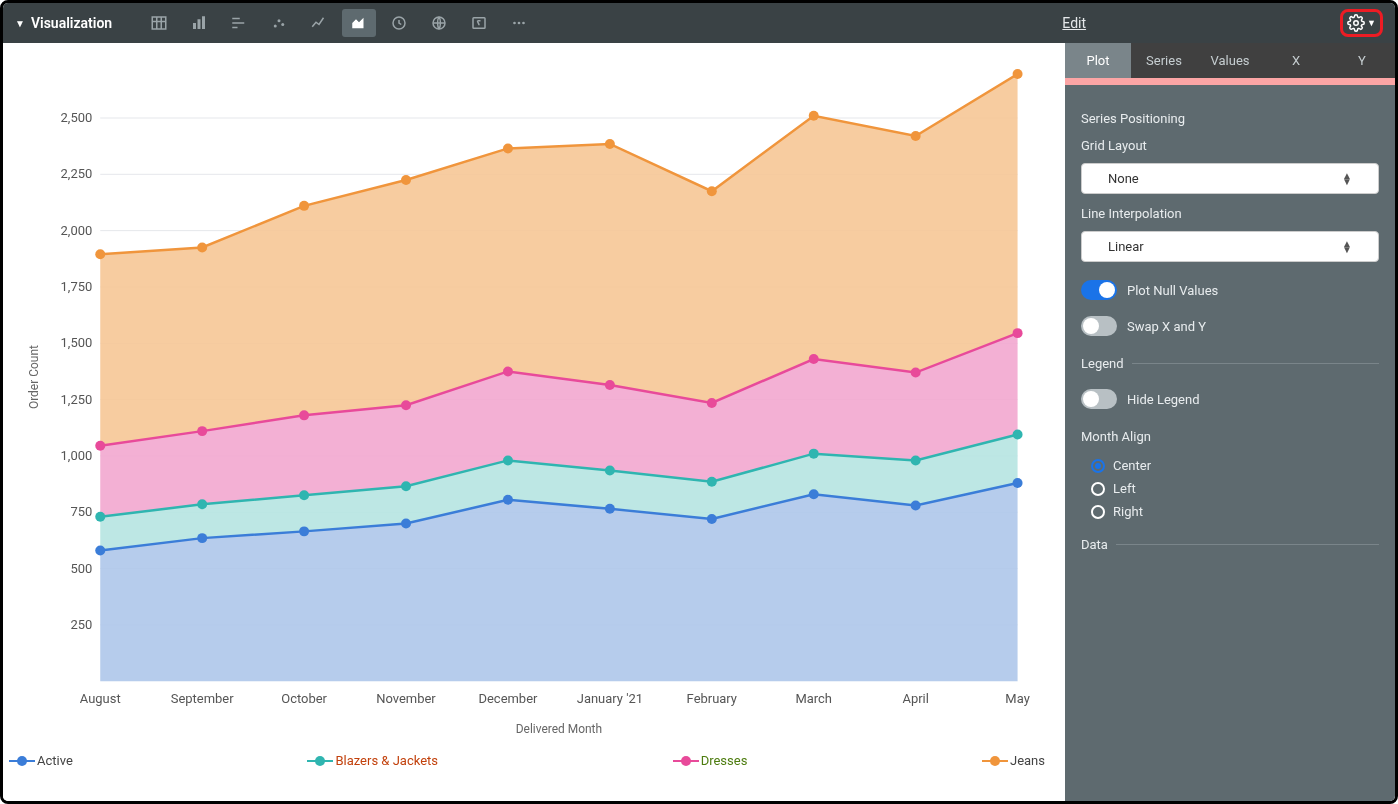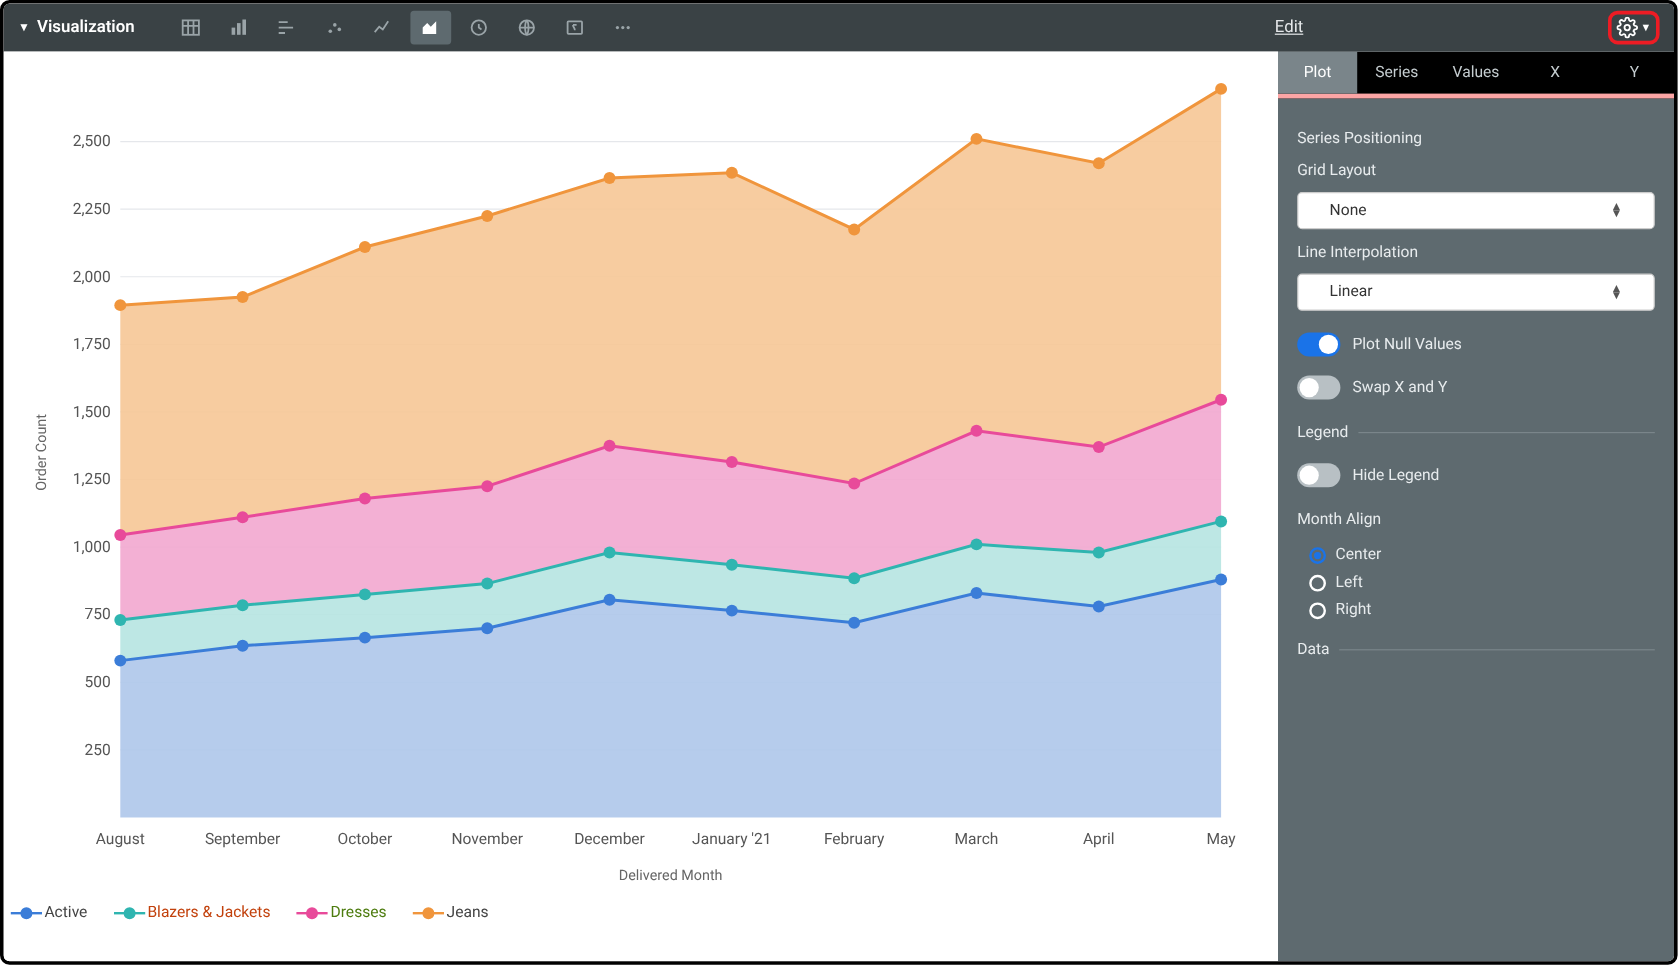--- a/index.html
+++ b/index.html
@@ -90,22 +90,22 @@
 .side-panel {
   width: 330px;
   background: #5e6a6f;
   color: #fff;
   display: flex;
   flex-direction: column;
   overflow-y: auto;
 }
 .tabs {
   display: flex;
-  background: #000000;
-  border-bottom: 4px solid #fca5a5;
+  background: #404040;
+  border-bottom: 7px solid #fca5a5;
 }
 .tab {
   flex: 1;
   text-align: center;
   padding: 10px 4px;
   font-size: 13px;
   color: #c5cdd0;
   cursor: pointer;
 }
 .tab.active {
@@ -198,22 +198,22 @@
   top: 2px; left: 2px;
   transition: left 0.15s;
 }
 .toggle.on { background: #1a73e8; }
 .toggle.on::after { left: 18px; }
 
 
 .chart-svg { width: 100%; height: calc(100% - 50px); }
 .legend {
   display: flex;
-  justify-content: flex-start;
-  gap: 26px;
+  justify-content: space-between;
+  gap: 38px;
   padding-top: 8px;
 }
 .legend-item {
   display: flex;
   align-items: center;
   gap: 6px;
   font-size: 13px;
   color: #444;
   cursor: pointer;
 }

